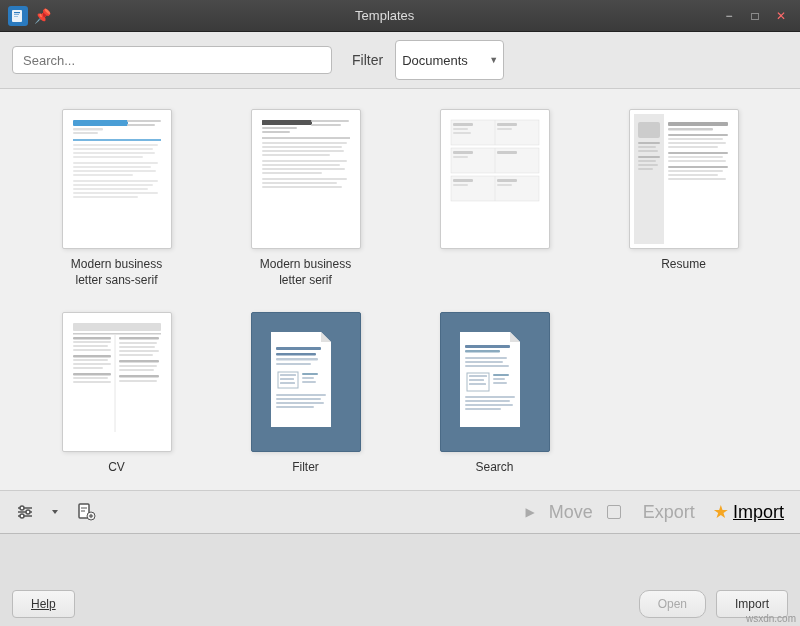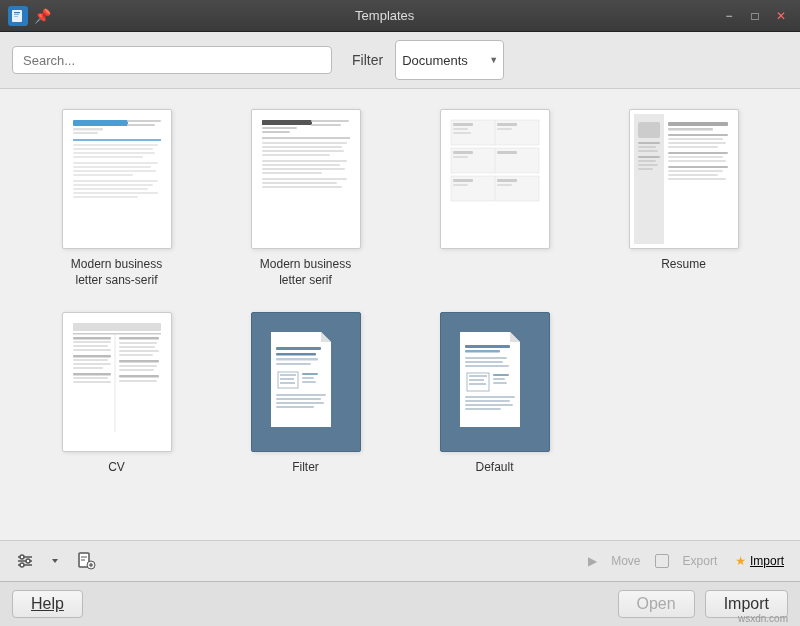--- a/index.html
+++ b/index.html
@@ -212,21 +212,21 @@
       align-items: center;
     }
     .arrow-btn {
       font-size: 12px;
       color: #aaa;
     }
     .action-btn {
       background: transparent;
       border: none;
       cursor: pointer;
-      font-size: 12px;
+      font-size: 18px;
       color: #888;
       display: flex;
       align-items: center;
       gap: 4px;
       padding: 2px 4px;
     }
     .action-btn.star-btn { color: #f5a623; }
     .checkbox-icon {
       width: 14px;
       height: 14px;
@@ -241,39 +241,40 @@
       display: flex;
       align-items: center;
       justify-content: flex-end;
       gap: 10px;
       border-top: 1px solid #bbb;
       flex-shrink: 0;
     }
     .footer-btn {
       height: 28px;
       padding: 0 18px;
-      font-size: 16px;
+      font-size: 12px;
       border: 1px solid #bbb;
       border-radius: 4px;
       background: linear-gradient(to bottom, #f5f5f5, #e8e8e8);
       cursor: pointer;
       color: #333;
-    }
-    .footer-btn.disabled { color: #aaa; cursor: default; }
+      margin-top: 48px;
+    }
+    .footer-btn.disabled { color: #aaa; cursor: default; border-radius: 10px; }
     .footer-btn.help {
       margin-right: auto;
       margin-left: 0;
     }
     .footer-left { margin-right: auto; }
 
     
     .watermark {
       position: fixed;
       bottom: 2px;
-      right: 12px;
+      right: 4px;
       font-size: 10px;
       color: #999;
       pointer-events: none;
     }
   </style>
 </head>
 <body>
 
 <div class="title-bar">
   <div class="title-bar-left">
@@ -509,21 +510,21 @@
           <rect x="24" y="66" width="17" height="2" fill="#c0ccd8" rx="0.5"></rect>
           <rect x="48" y="57" width="16" height="2" fill="#8aaabf" rx="1"></rect>
           <rect x="48" y="61" width="12" height="2" fill="#c0ccd8" rx="1"></rect>
           <rect x="48" y="65" width="14" height="2" fill="#c0ccd8" rx="1"></rect>
           <rect x="20" y="79" width="50" height="2" fill="#c0ccd8" rx="1"></rect>
           <rect x="20" y="83" width="45" height="2" fill="#c0ccd8" rx="1"></rect>
           <rect x="20" y="87" width="48" height="2" fill="#c0ccd8" rx="1"></rect>
           <rect x="20" y="91" width="36" height="2" fill="#c0ccd8" rx="1"></rect>
         </svg>
       </div>
-      <span class="template-label">Default</span>
+      <span class="template-label">Search</span>
     </div>
 
   </div>
 </div>
 
 <div class="bottom-bar">
   <div class="bottom-left">
     <button class="icon-btn" title="Settings">
       <svg width="18" height="18" viewBox="0 0 18 18" fill="none">
         <line x1="2" y1="5" x2="16" y2="5" stroke="#555" stroke-width="1.5"></line>
@@ -546,21 +547,21 @@
         <circle cx="15" cy="14" r="4" fill="#f0f0f0" stroke="#555" stroke-width="1"></circle>
         <line x1="13" y1="14" x2="17" y2="14" stroke="#555" stroke-width="1.2"></line>
         <line x1="15" y1="12" x2="15" y2="16" stroke="#555" stroke-width="1.2"></line>
       </svg>
     </button>
   </div>
   <div class="bottom-right">
     <span class="arrow-btn">▶</span>
     <button class="action-btn" style="color:#aaa;">Move</button>
     <span class="checkbox-icon"></span>
-    <button class="action-btn" style="color:#aaa;">Export</button>
+    <button class="action-btn" style="color:#aaa;margin-left:8px;">Export</button>
     <button class="action-btn star-btn">
       <span>★</span>
       <span style="text-decoration:underline; color:#000000;">Import</span>
     </button>
   </div>
 </div>
 
 <div class="footer-bar">
   <div class="footer-left">
     <button class="footer-btn help">

